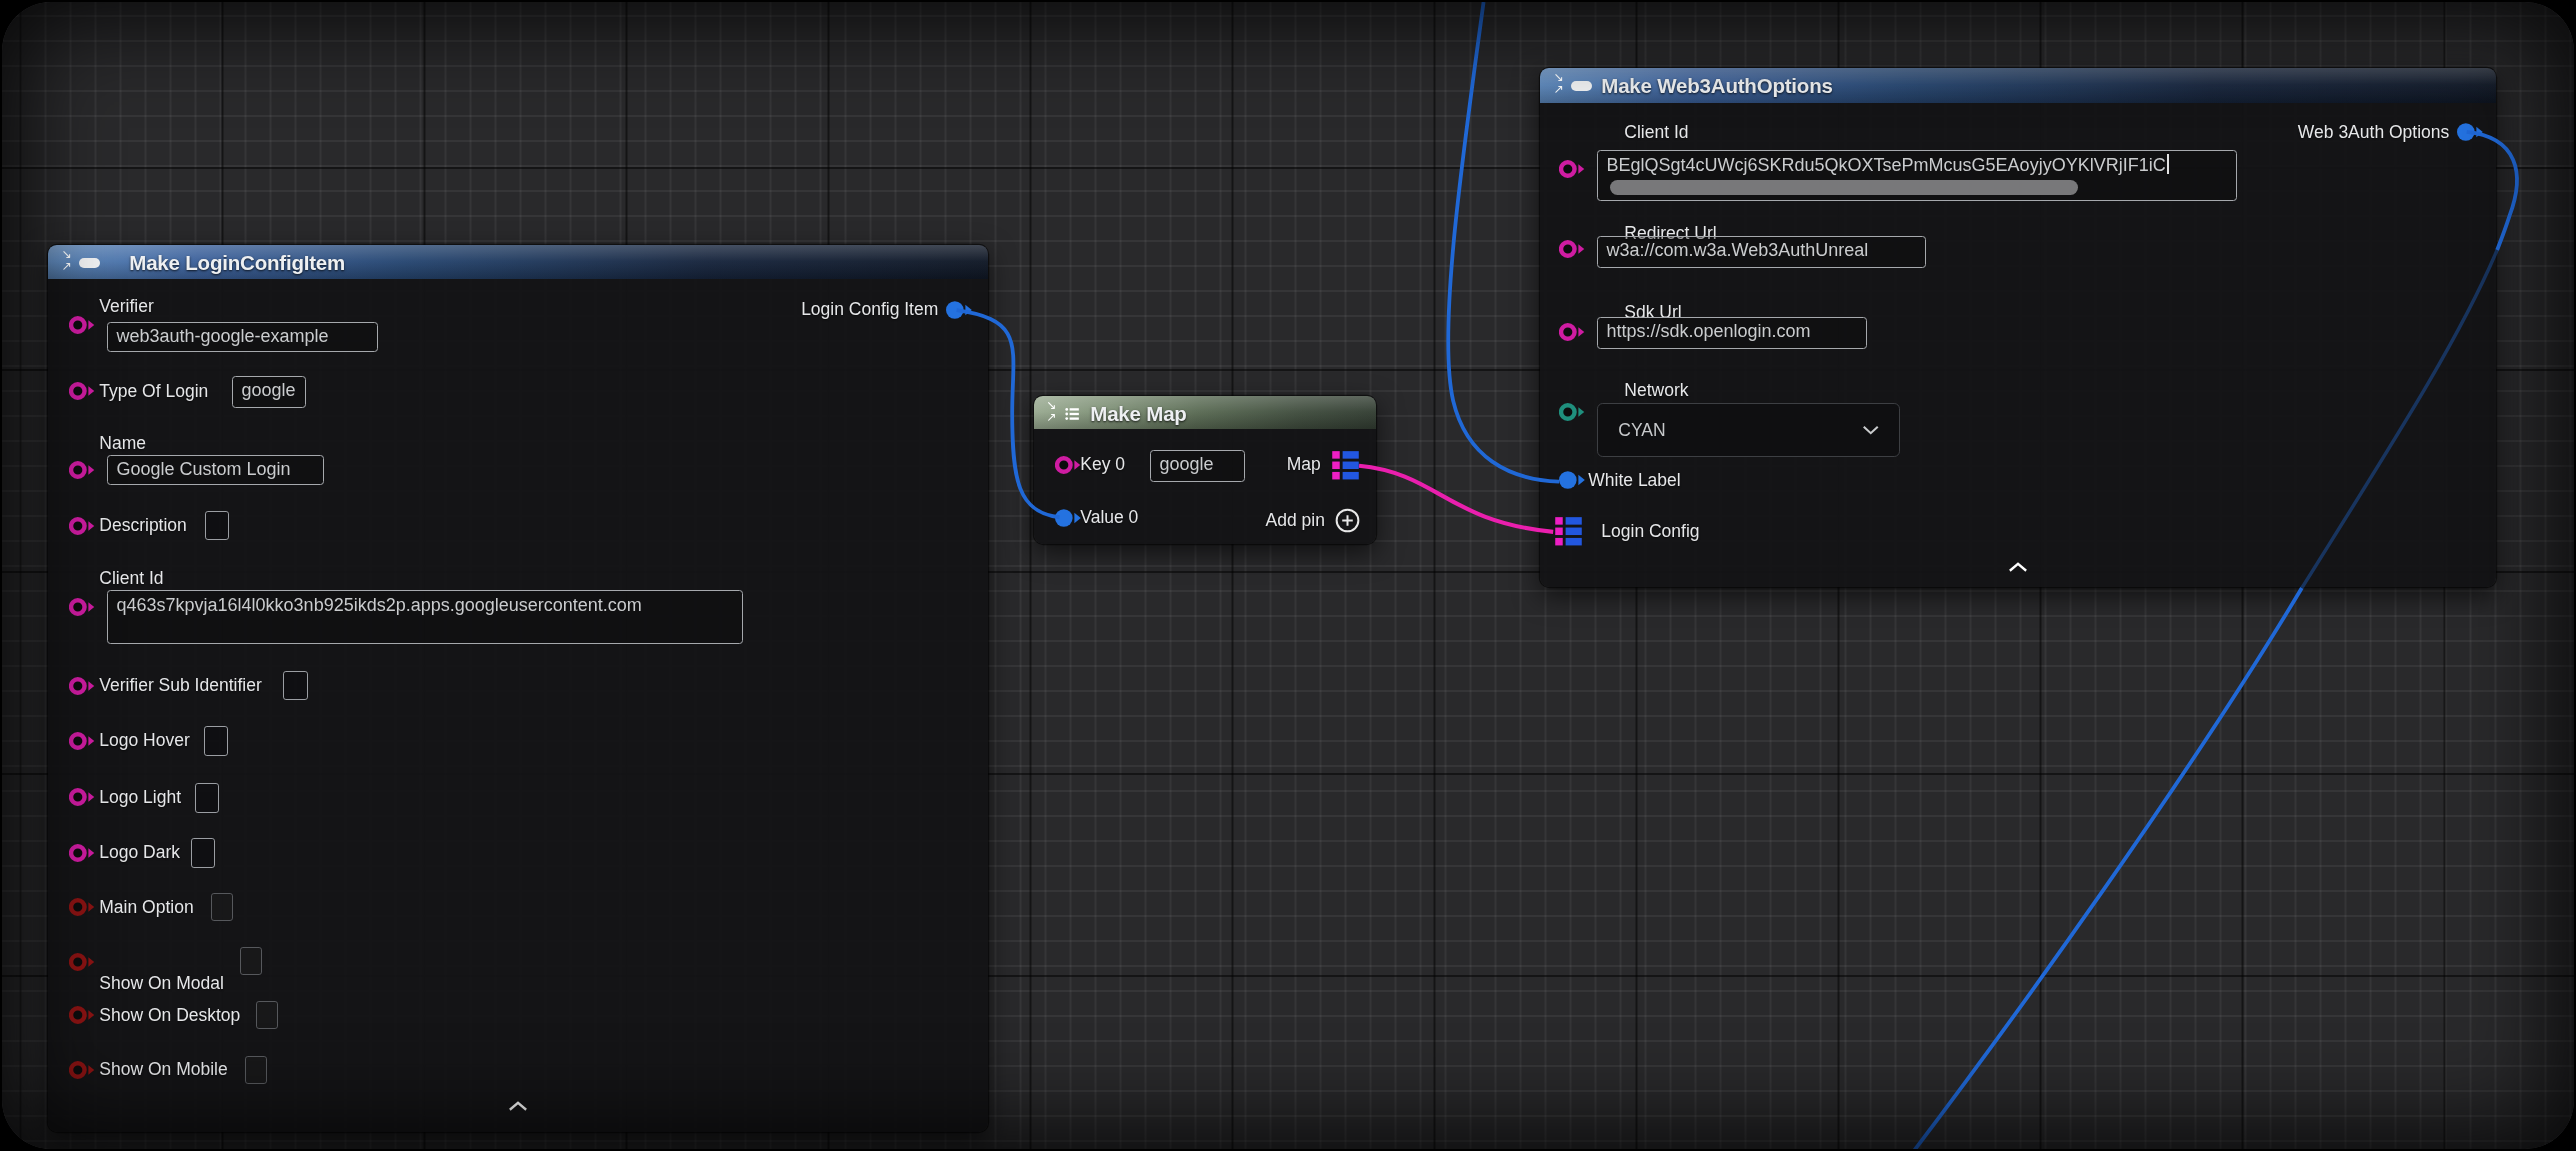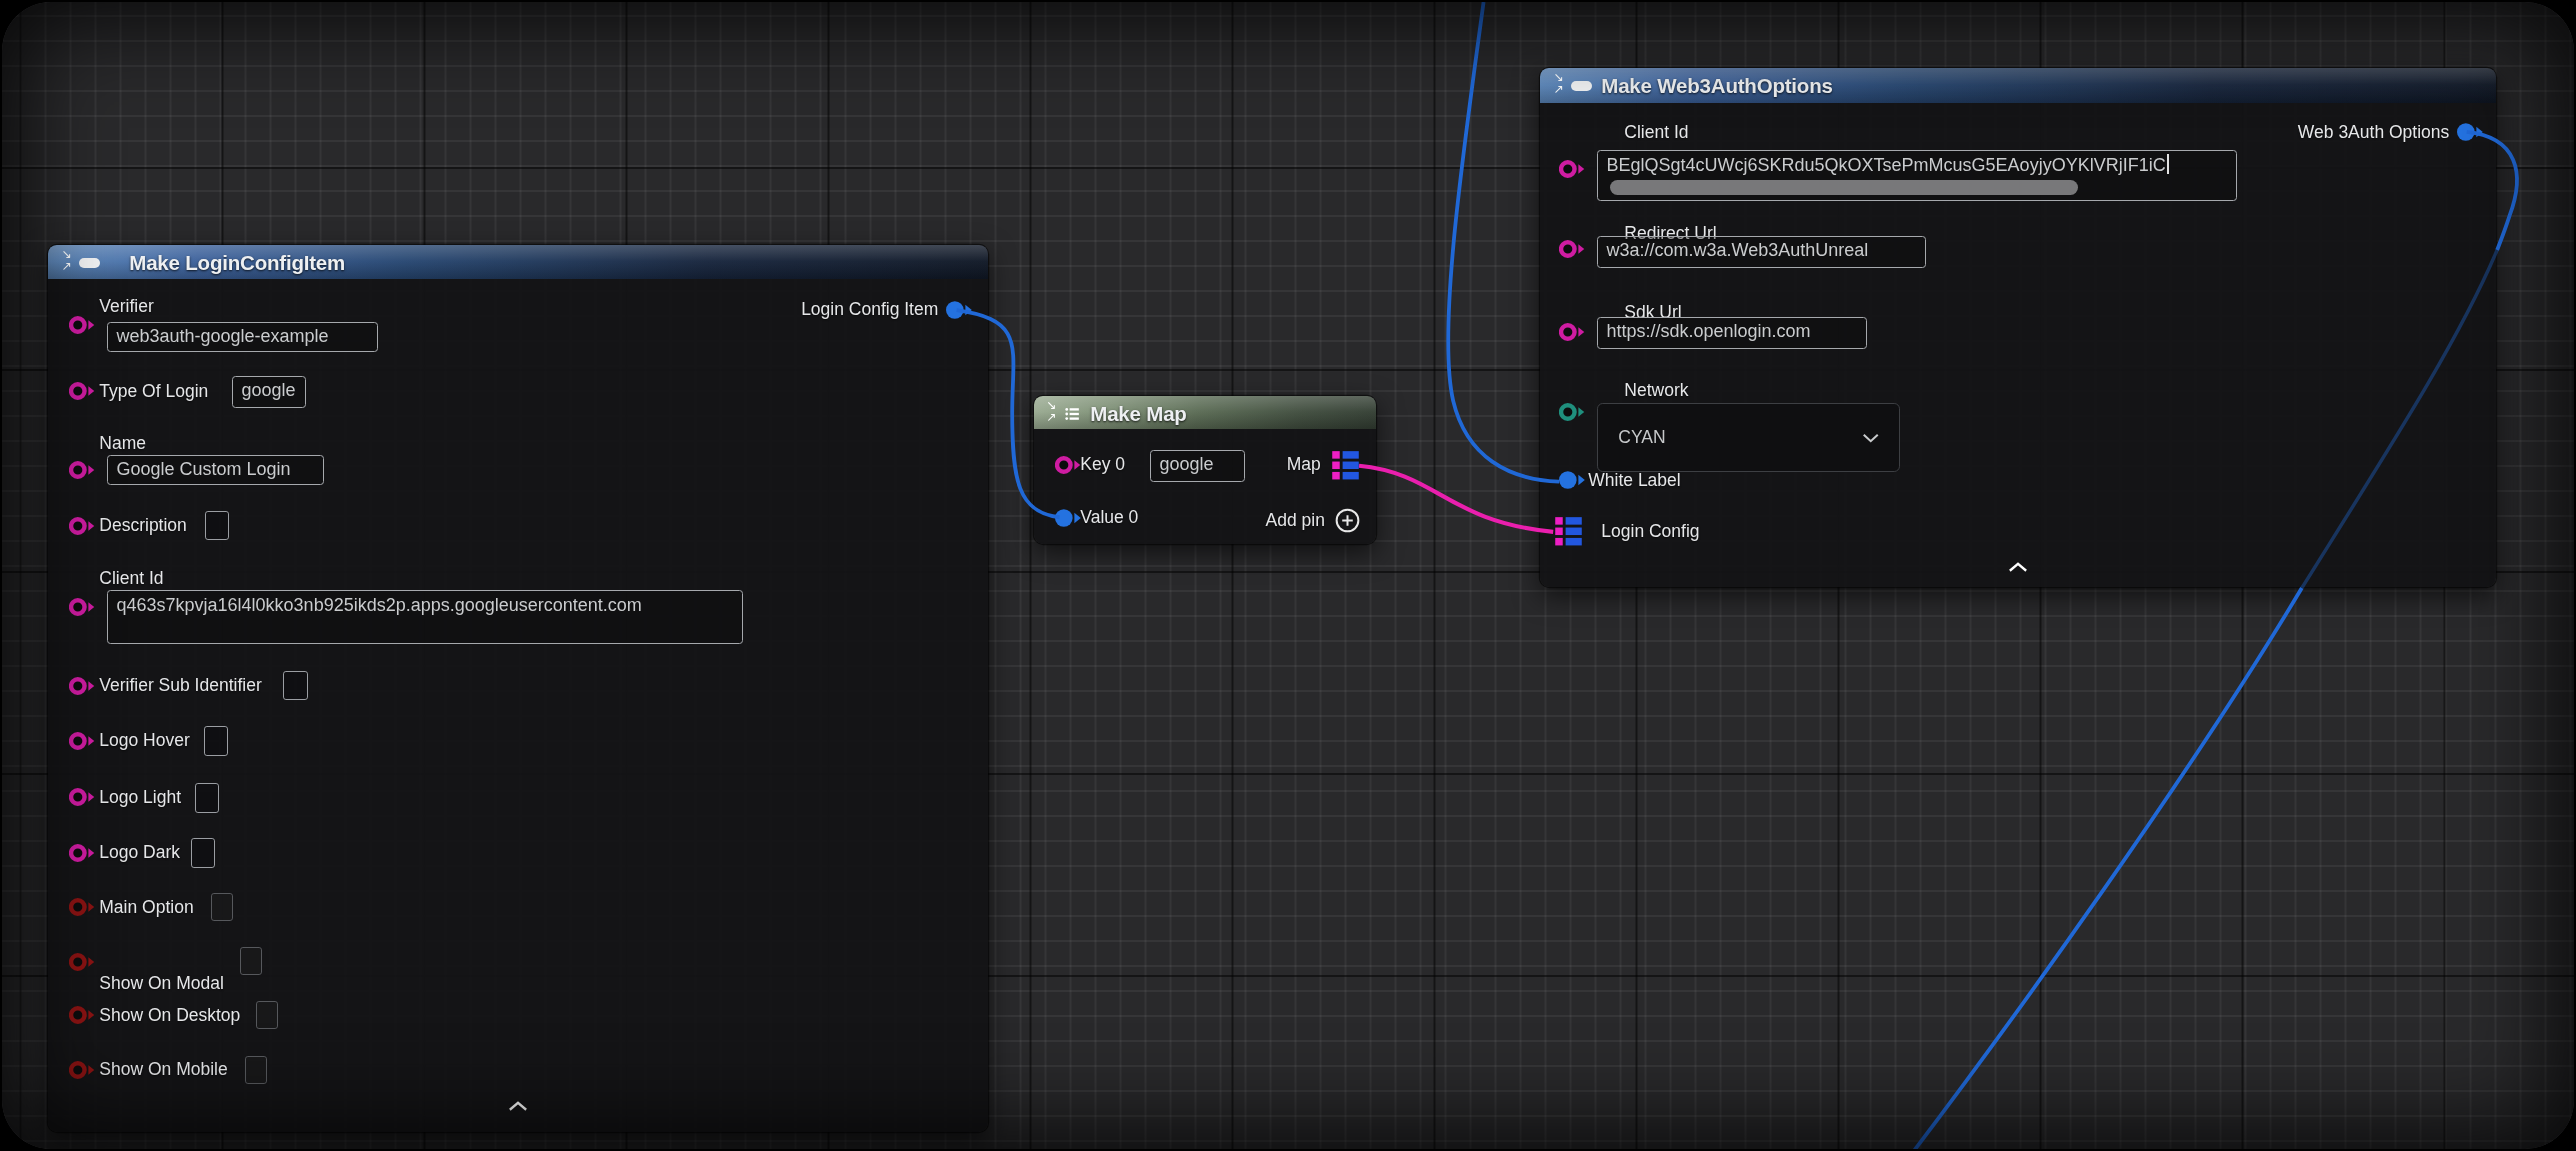--- a/index.html
+++ b/index.html
@@ -306,21 +306,21 @@
     </span>
     <div class="tbox" style="left:57px;top:249px;width:270px;height:32px;">https://sdk.openlogin.com</div>
 
     <span class="plabel" style="left:84px;top:312px;">Network</span>
     <span class="pin" style="left:18.7px;top:334px;">
       <svg width="27" height="20" viewBox="0 0 46 34">
           <circle cx="15" cy="17" r="11.5" fill="rgba(10,10,12,.85)" stroke="#1f8f7d" stroke-width="7.5"></circle>
           <path d="M33 9 L43 17 L33 25 Z" fill="#1f8f7d"></path>
         </svg>
     </span>
-    <div class="dropdown" style="left:57px;top:335px;width:303px;height:69px;padding:0 20px;">
+    <div class="dropdown" style="left:57px;top:335px;width:303px;height:54px;padding:0 20px;">
       <span>CYAN</span>
       <svg width="17.5" height="10.5" style="margin-left:auto;" viewBox="0 0 30 18">
         <polyline points="3,3 15,14 27,3" fill="none" stroke="#c9cbcd" stroke-width="3.6"></polyline>
       </svg>
     </div>
 
     <span class="pin" style="left:18.7px;top:402px;">
       <svg width="27" height="20" viewBox="0 0 46 34">
           <circle cx="15" cy="17" r="15" fill="#2472e0"></circle>
           <path d="M33 8 L44 17 L33 26 Z" fill="#2472e0"></path>

